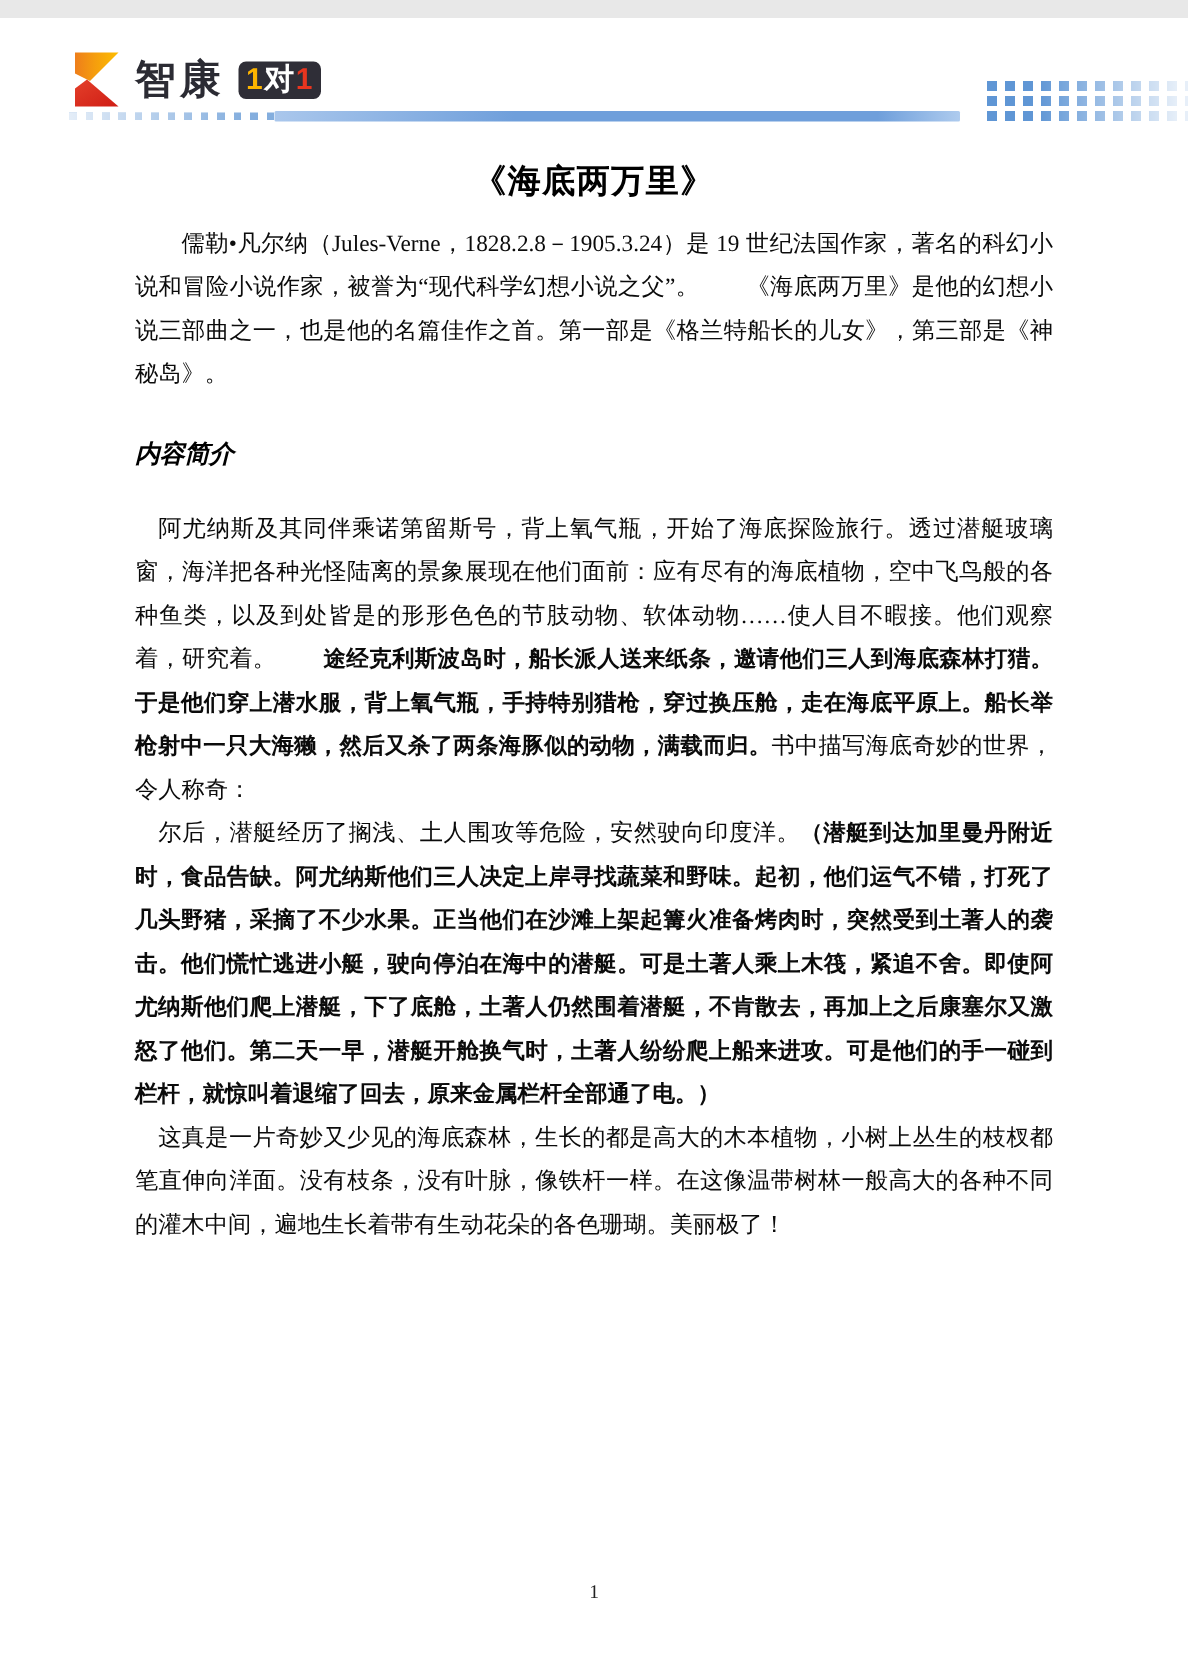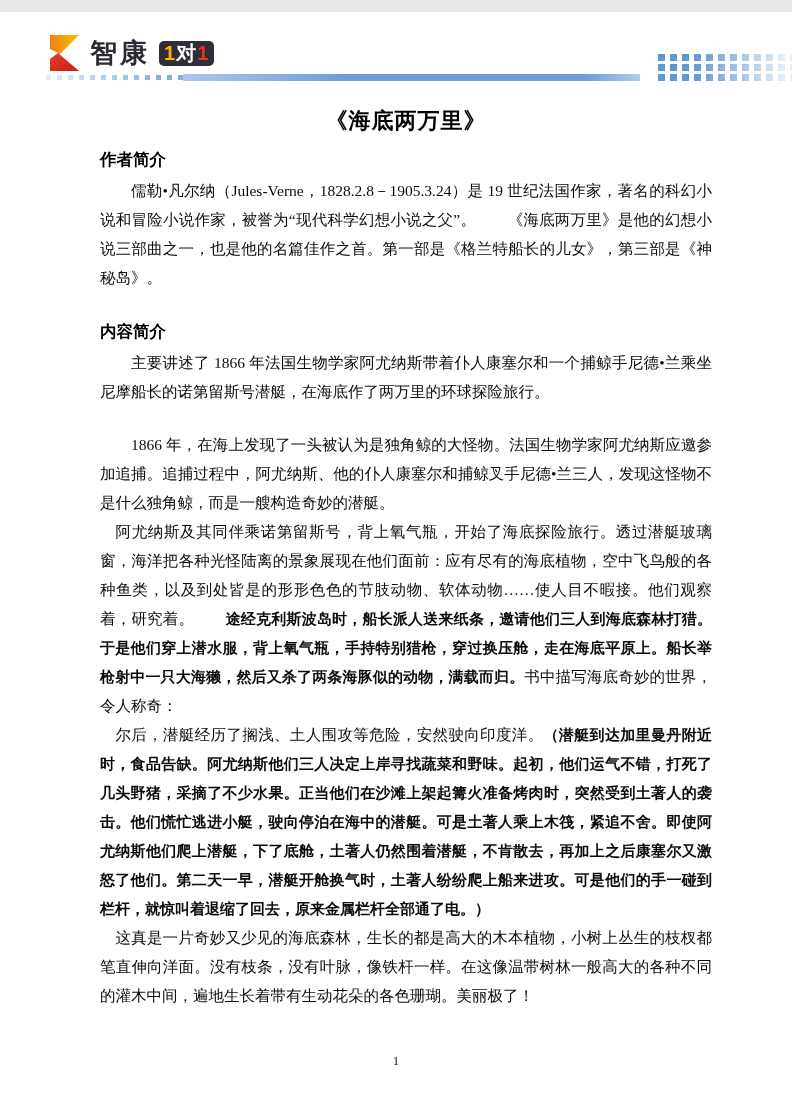--- a/index.html
+++ b/index.html
@@ -48,33 +48,33 @@
     position:absolute;left:658px;top:41px;width:134px;height:28px;
     background:repeating-linear-gradient(90deg,#5f96d5 0 7px,transparent 7px 12px);
     -webkit-mask-image:repeating-linear-gradient(0deg,#000 0 7px,transparent 7px 10px);
     mask-image:repeating-linear-gradient(0deg,#000 0 7px,transparent 7px 10px);
   }
   .dots-grid::after{
     content:"";position:absolute;inset:0;
     background:linear-gradient(90deg,rgba(255,255,255,0) 25%,rgba(255,255,255,.85) 95%);
   }
   
-  .doc{position:absolute;left:100px;top:94px;width:612px;}
+  .doc{position:absolute;left:90px;top:94px;width:612px;}
   .doc-title{
     margin:0 0 12px;text-align:center;
     font-family:"Liberation Sans","DejaVu Sans",sans-serif;
     font-weight:800;font-size:22px;line-height:30px;color:#000;
     letter-spacing:1px;
   }
   .sec-heading{
     margin:0 0 6px;
     font-family:"Liberation Sans","DejaVu Sans",sans-serif;
     font-weight:800;font-size:16.5px;line-height:22px;color:#000;
   }
-  .sec-heading.gap-above{margin-top:28px;}
+  .sec-heading.gap-above{margin-top:28px;font-style:italic;}
   .doc p{margin:0;font-size:15.5px;line-height:29px;text-align:justify;}
   .indent2{text-indent:2em;}
   .indent1{text-indent:1em;}
   .story{margin-top:24px;}
   .story p{margin:0;}
   .bold{
     font-weight:700;
     font-family:"Liberation Sans","DejaVu Sans",sans-serif;
     font-size:15px;
   }
@@ -114,28 +114,25 @@
         </span>
     </div>
     <div class="dots-left"></div>
     <div class="header-bar"></div>
     <div class="dots-grid"></div>
   </div>
 
   <main class="doc">
     <h1 class="doc-title">《海底两万里》</h1>
 
-    <h2 class="sec-heading">作者简介</h2>
     <p class="indent2">儒勒•凡尔纳（Jules-Verne，1828.2.8－1905.3.24）是 19 世纪法国作家，著名的科幻小说和冒险小说作家，被誉为“现代科学幻想小说之父”。　　《海底两万里》是他的幻想小说三部曲之一，也是他的名篇佳作之首。第一部是《格兰特船长的儿女》，第三部是《神秘岛》。</p>
 
     <h2 class="sec-heading gap-above">内容简介</h2>
-    <p class="indent2">主要讲述了 1866 年法国生物学家阿尤纳斯带着仆人康塞尔和一个捕鲸手尼德•兰乘坐尼摩船长的诺第留斯号潜艇，在海底作了两万里的环球探险旅行。</p>
 
     <div class="story">
-      <p class="indent2">1866 年，在海上发现了一头被认为是独角鲸的大怪物。法国生物学家阿尤纳斯应邀参加追捕。追捕过程中，阿尤纳斯、他的仆人康塞尔和捕鲸叉手尼德•兰三人，发现这怪物不是什么独角鲸，而是一艘构造奇妙的潜艇。</p>
       <p class="indent1"><span>阿尤纳斯及其同伴乘诺第留斯号，背上氧气瓶，开始了海底探险旅行。透过潜艇玻璃窗，海洋把各种光怪陆离的景象展现在他们面前：应有尽有的海底植物，空中飞鸟般的各种鱼类，以及到处皆是的形形色色的节肢动物、软体动物……使人目不暇接。他们观察着，研究着。　　</span><span class="bold">途经克利斯波岛时，船长派人送来纸条，邀请他们三人到海底森林打猎。于是他们穿上潜水服，背上氧气瓶，手持特别猎枪，穿过换压舱，走在海底平原上。船长举枪射中一只大海獭，然后又杀了两条海豚似的动物，满载而归。</span><span>书中描写海底奇妙的世界，令人称奇：</span></p>
       <p class="indent1"><span>尔后，潜艇经历了搁浅、土人围攻等危险，安然驶向印度洋。</span><span class="bold">（潜艇到达加里曼丹附近时，食品告缺。阿尤纳斯他们三人决定上岸寻找蔬菜和野味。起初，他们运气不错，打死了几头野猪，采摘了不少水果。正当他们在沙滩上架起篝火准备烤肉时，突然受到土著人的袭击。他们慌忙逃进小艇，驶向停泊在海中的潜艇。可是土著人乘上木筏，紧追不舍。即使阿尤纳斯他们爬上潜艇，下了底舱，土著人仍然围着潜艇，不肯散去，再加上之后康塞尔又激怒了他们。第二天一早，潜艇开舱换气时，土著人纷纷爬上船来进攻。可是他们的手一碰到栏杆，就惊叫着退缩了回去，原来金属栏杆全部通了电。）</span></p>
       <p class="indent1">这真是一片奇妙又少见的海底森林，生长的都是高大的木本植物，小树上丛生的枝杈都笔直伸向洋面。没有枝条，没有叶脉，像铁杆一样。在这像温带树林一般高大的各种不同的灌木中间，遍地生长着带有生动花朵的各色珊瑚。美丽极了！</p>
       <p class="indent2"></p>
     </div>
   </main>
 
   <div class="page-footer">
     <span>1</span>
   </div>

